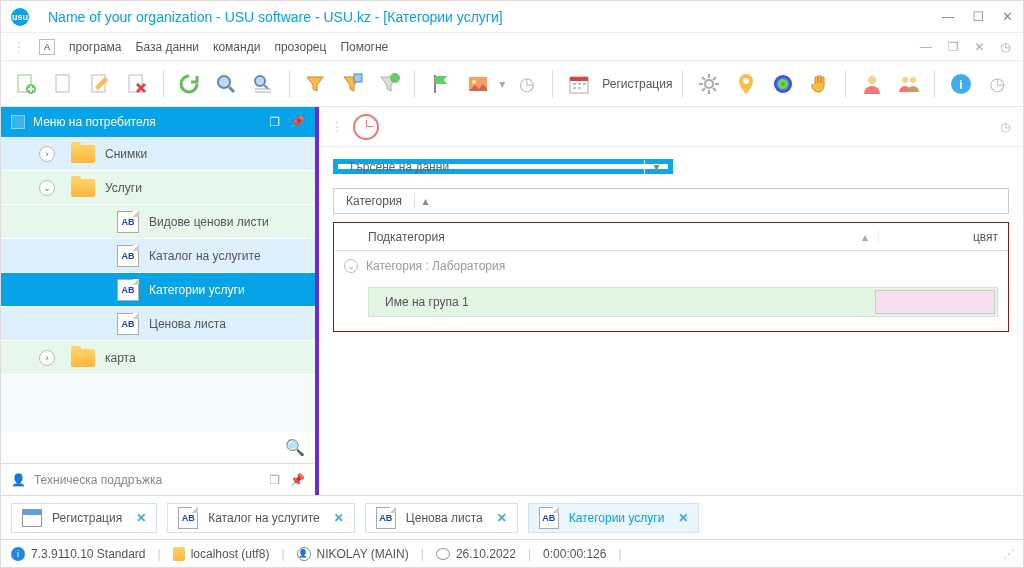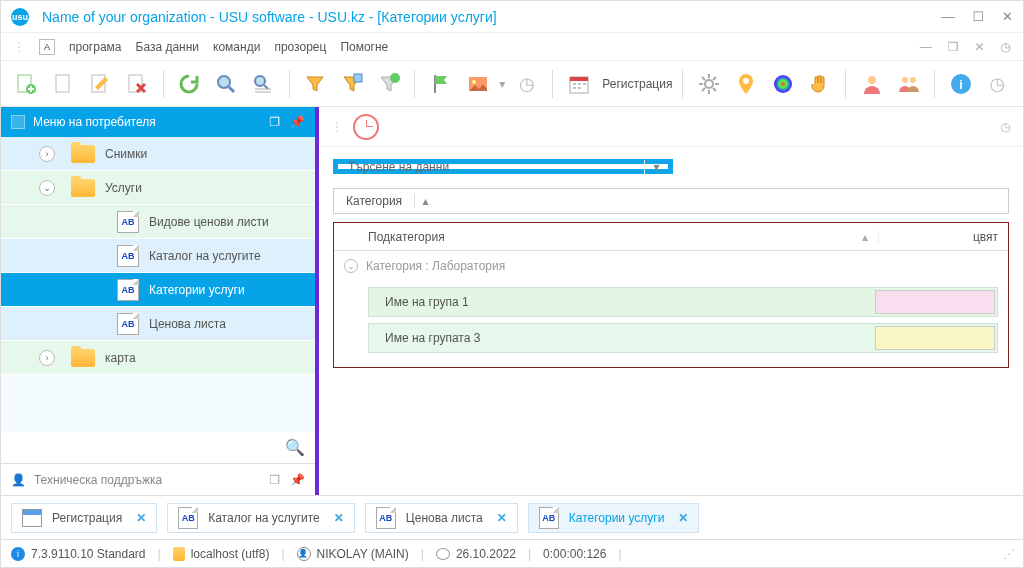--- a/index.html
+++ b/index.html
@@ -1,20 +1,20 @@
 <!DOCTYPE html>
 <html><head>
 <meta charset="utf-8">
 <style>
 * { box-sizing: border-box; margin: 0; padding: 0; font-family: "Segoe UI", Tahoma, sans-serif; font-size: 12px; }
 body { width: 1024px; height: 568px; background: #fff; border: 1px solid #ddd; display: flex; flex-direction: column; overflow: hidden; }
 
 
 .titlebar { display: flex; align-items: center; padding: 4px 10px; height: 32px; border-bottom: 1px solid #eee; }
-.titlebar .logo { width: 18px; height: 18px; background: #06a3e8; border-radius: 50%; display: flex; align-items: center; justify-content: center; color:#fff; font-size:9px; font-weight:bold; margin-right: 13px; }
+.titlebar .logo { width: 18px; height: 18px; background: #06a3e8; border-radius: 50%; display: flex; align-items: center; justify-content: center; color:#fff; font-size:9px; font-weight:bold; margin-right: 19px; }
 .titlebar .title { color: #06a3e8; font-size: 14px; }
 .titlebar .win-ctrls { margin-left: auto; display: flex; gap: 18px; color: #888; }
 .win-ctrls span { cursor: pointer; font-size: 13px; }
 
 
 .menubar { display: flex; align-items: center; padding: 4px 12px; height: 28px; gap: 14px; border-bottom: 1px solid #eee; color: #555; }
 .menubar .mb-left { display:flex; gap:14px; align-items:center; }
 .menubar .mb-right { margin-left:auto; display:flex; gap:16px; color:#aaa; }
 .menubar .sep { color:#ccc; }
 .aicon { width:16px; height:16px; border:1px solid #bbb; display:inline-flex; align-items:center; justify-content:center; font-size:9px; color:#444; }
@@ -363,26 +363,20 @@
         <div class="gexp">⌄</div>
         <span>Категория : Лаборатория</span>
       </div>
       <div class="grow-wrap">
         <div class="grow g1">
           <div class="gc2">
               <span>Име на група 1</span>
             </div>
           <div class="gc3"></div>
         </div>
-        <div class="grow g3">
-          <div class="gc2">
-              <span>Име на групата 3</span>
-            </div>
-          <div class="gc3"></div>
-        </div>
       </div>
     </div>
   </div>
 </div>
 
 <div class="tabs">
   <div class="tab">
     <div class="ticon">
         <div class="cal-ic"></div>
       </div>

